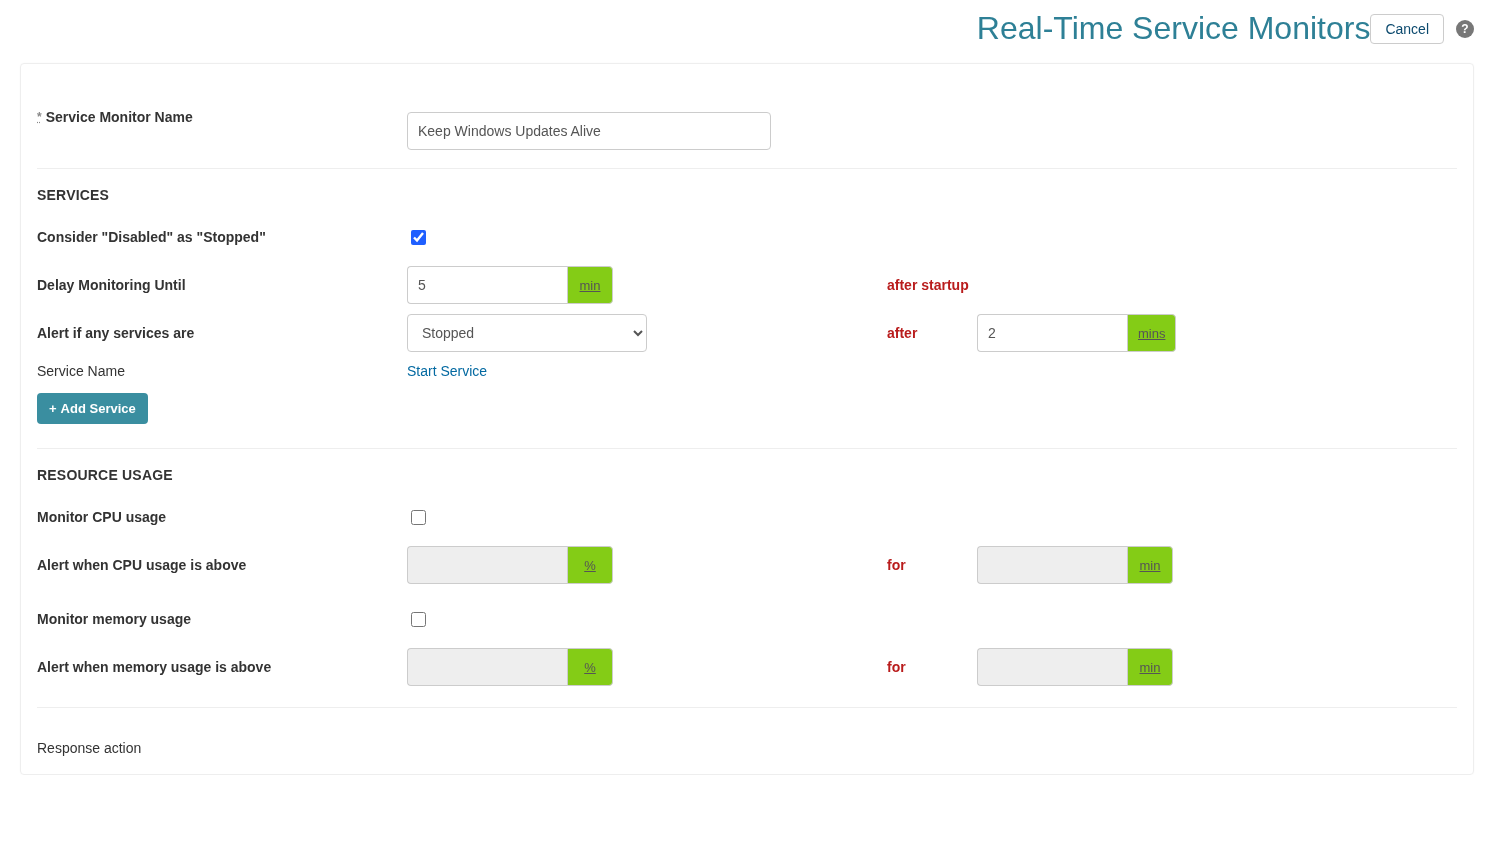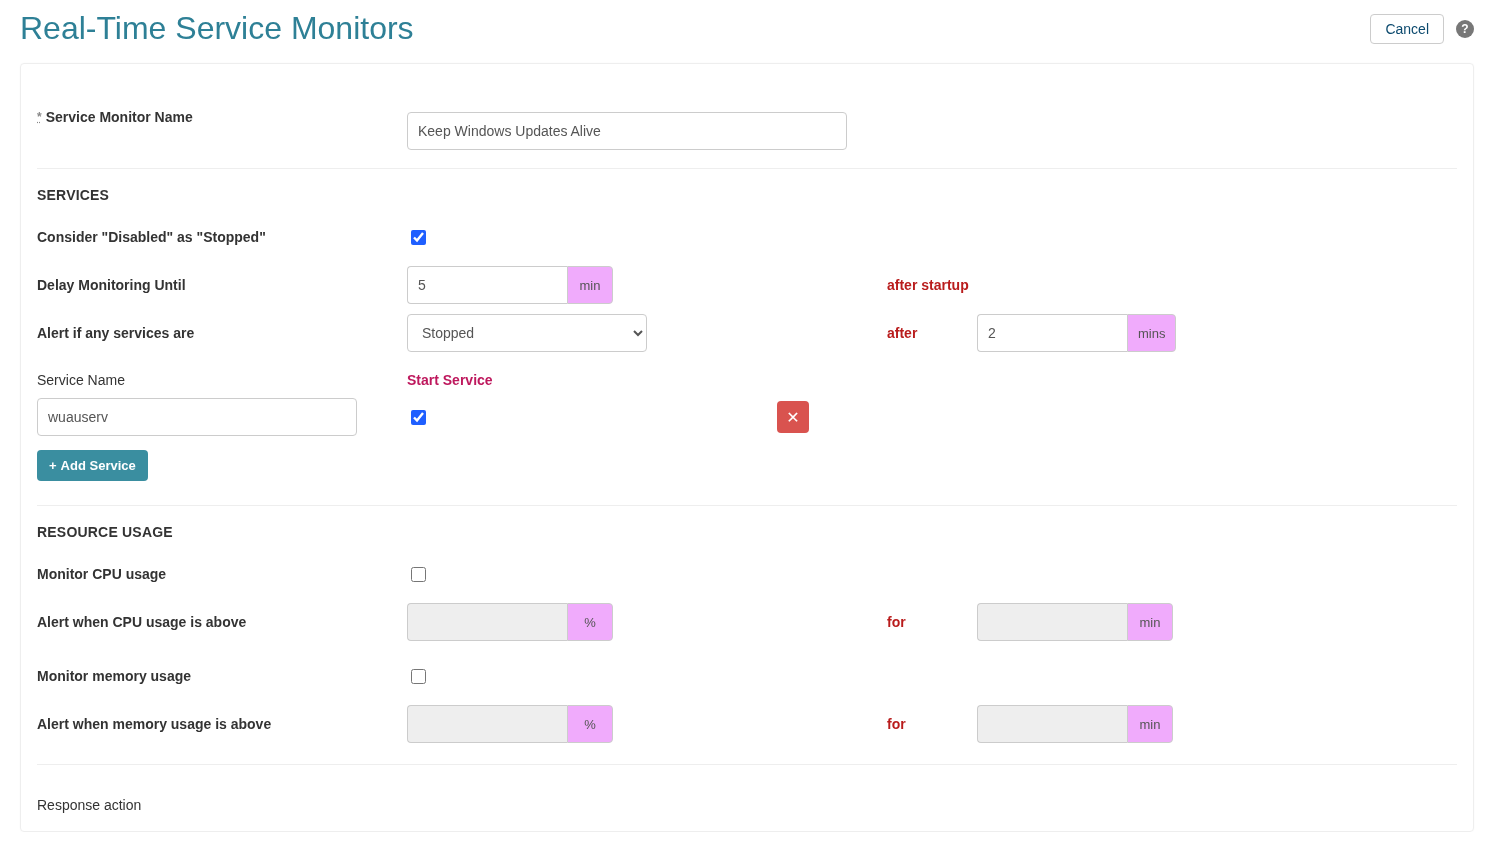--- a/index.html
+++ b/index.html
@@ -9,21 +9,21 @@
     font-size: 14px;
     color: #333;
     background: #fff;
   }
   .page {
     padding: 10px 20px 0 20px;
   }
   .page-header {
     display: flex;
     align-items: center;
-    justify-content: space-between;
+    justify-content: flex-end;
     padding: 0 0 10px 0;
   }
   .page-title {
     font-size: 32px;
     font-weight: 400;
     color: #2e8096;
     margin: 0;
   }
   .header-actions {
     display: flex;
@@ -100,73 +100,74 @@
     border: 1px solid #ccc;
     border-radius: 4px;
     padding: 6px 10px;
     font-size: 14px;
     color: #555;
     background: #fff;
   }
   input[type="text"]:disabled, input[type="number"]:disabled {
     background: #eee;
   }
-  .w-full { width: 440px; margin-top: 28px; }
+  .w-full { width: 364px; margin-top: 28px; }
   .w-160 { width: 160px; }
   .w-200 { width: 200px; }
   .w-150 { width: 150px; }
   .input-group {
     display: flex;
   }
   .input-group input {
     border-top-right-radius: 0;
     border-bottom-right-radius: 0;
     border-right: none;
   }
   .input-group .addon {
     display: inline-flex;
     align-items: center;
     justify-content: center;
     min-width: 46px;
     padding: 0 10px;
-    background: #f0abfc;
+    background: #84cc16;
     border: 1px solid #ccc;
     border-top-right-radius: 4px;
     border-bottom-right-radius: 4px;
     color: #555;
     font-size: 13px;
+    text-decoration: underline;
   }
   select.w-200 {
     width: 240px;
   }
   .section-title {
     font-weight: 700;
     font-size: 14px;
     letter-spacing: 0.2px;
     color: #333;
     margin: 2px 0 12px 0;
   }
   hr.divider {
     border: none;
     border-top: 1px solid #eee;
     margin: 18px 0;
   }
   .service-header-row {
     display: flex;
     align-items: flex-end;
-    margin-top: 17px;
+    margin-top: 8px;
   }
   .service-header-row .svc-name-h {
     width: 370px;
     font-weight: 400;
     color: #333;
   }
   .service-header-row .svc-start-h {
-    font-weight: 700;
-    color: #be185d;
+    font-weight: 400;
+    color: #0369a1;
   }
   .service-row {
     display: flex;
     align-items: center;
     margin-top: 10px;
   }
   .svc-name-col { width: 370px; }
   .svc-name-col input { width: 320px; }
   .svc-start-col { width: 370px; }
   .svc-remove-col { }
@@ -271,33 +272,20 @@
           <span class="addon">mins</span>
         </div>
       </div>
     </div>
 
     <div class="service-header-row">
       <div class="svc-name-h">Service Name</div>
       <div class="svc-start-h">Start Service</div>
     </div>
 
-    <div class="service-row">
-      <div class="svc-name-col">
-        <input type="text" value="wuauserv" style="">
-      </div>
-      <div class="svc-start-col">
-        <input type="checkbox" checked="" style="">
-      </div>
-      <div class="svc-remove-col">
-        <button class="btn-remove">
-          <span>✕</span>
-        </button>
-      </div>
-    </div>
 
     <button class="btn-add">
       <span>+</span>
       <span>Add Service</span>
     </button>
 
     <hr class="divider">
 
     
     <div class="section-title">RESOURCE USAGE</div>

